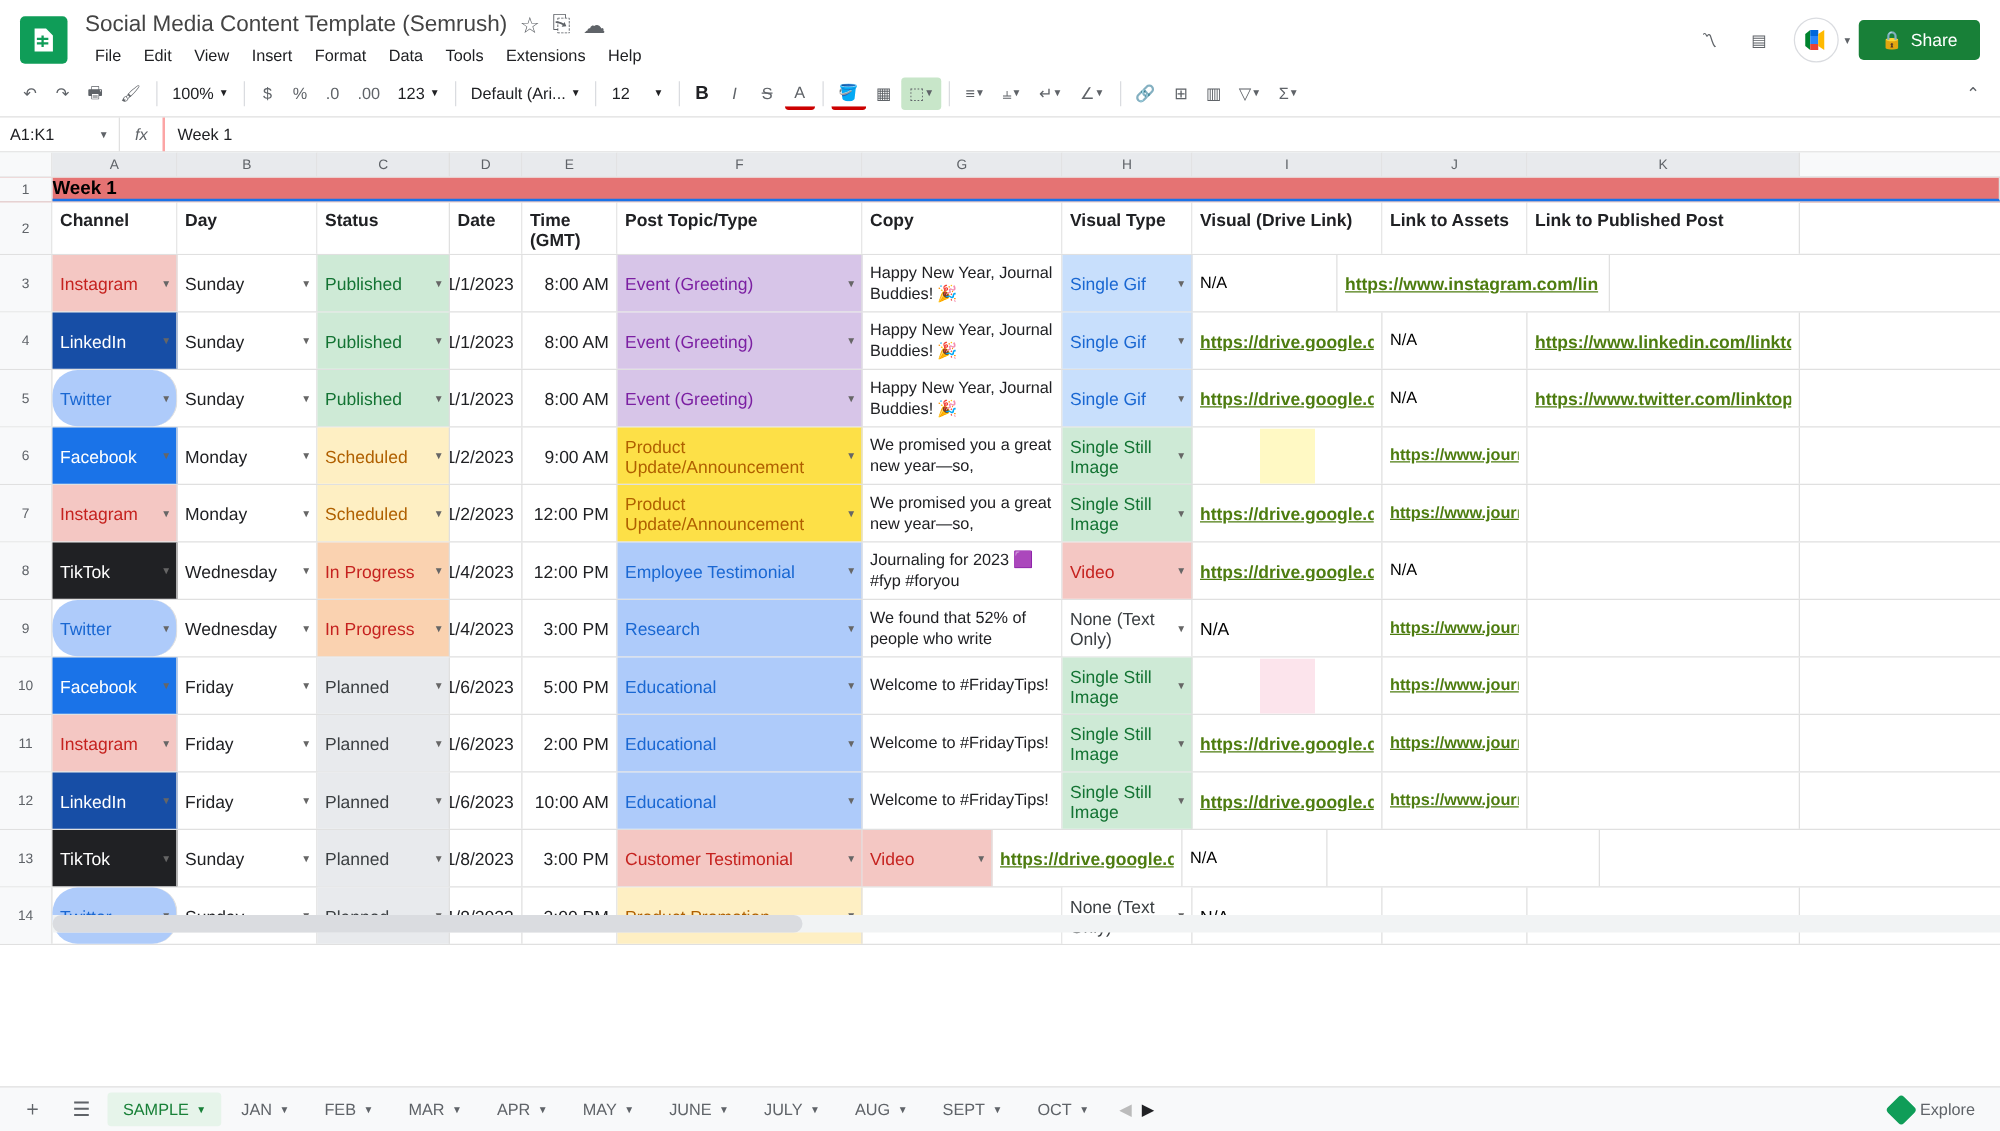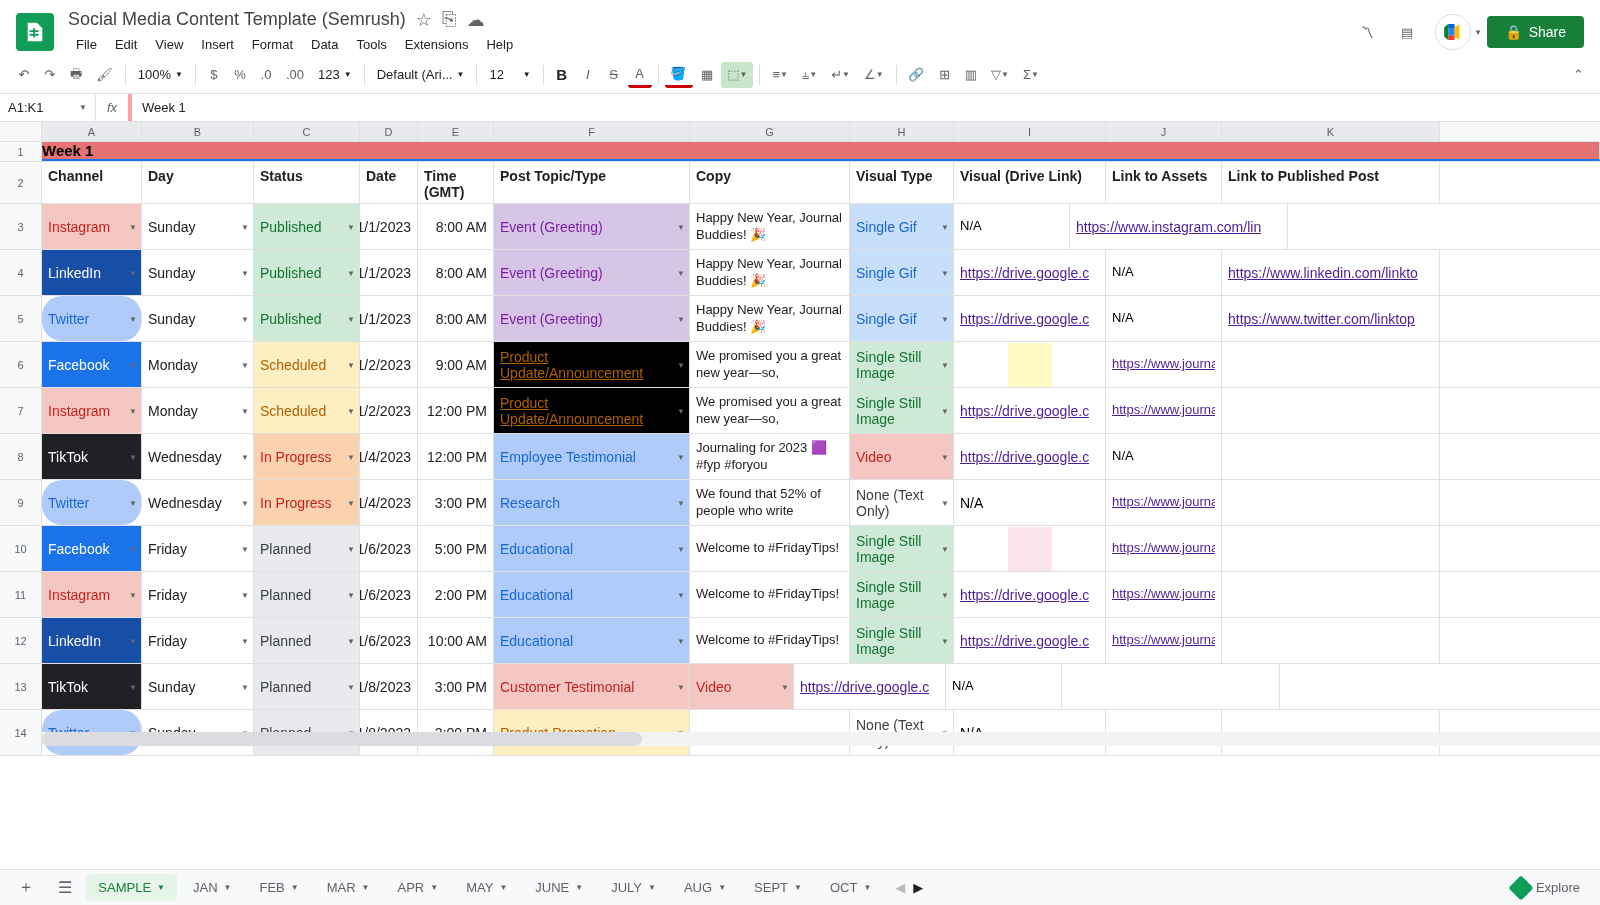--- a/index.html
+++ b/index.html
@@ -25,21 +25,21 @@
 .toolbar { display:flex; align-items:center; padding:4px 12px; height:38px; border-bottom:1px solid #e0e0e0; gap:2px; }
 .tool-btn { padding:4px 6px; color:#5f6368; cursor:pointer; border-radius:3px; min-width:24px; text-align:center; display:flex; align-items:center; justify-content:center; height:26px; }
 .tool-sep { width:1px; height:20px; background:#dadce0; margin:0 4px; }
 .tool-select { padding:3px 6px; color:#202124; cursor:pointer; display:flex; align-items:center; gap:4px; font-size:13px; }
 .bold-btn { font-weight:bold; color:#202124; font-size:15px; }
 .collapse-arrow { margin-left:auto; color:#5f6368; cursor:pointer; padding:4px; }
 
 
 .formula-bar { display:flex; align-items:center; height:28px; border-bottom:1px solid #e0e0e0; }
 .name-box { width:96px; padding:0 8px; border-right:1px solid #e0e0e0; height:100%; display:flex; align-items:center; font-size:13px; justify-content:space-between; }
-.fx-label { width:36px; text-align:center; color:#5f6368; font-style:italic; font-size:13px; border-right:4px solid #fca5a5; height:100%; display:flex; align-items:center; justify-content:center; }
+.fx-label { width:36px; text-align:center; color:#5f6368; font-style:italic; font-size:13px; border-right:2px solid #fca5a5; height:100%; display:flex; align-items:center; justify-content:center; }
 .formula-input { flex:1; padding:0 10px; font-size:13px; }
 
 
 .grid-area { position:relative; height:660px; overflow:hidden; }
 .col-headers { display:flex; height:20px; background:#f8f9fa; border-bottom:1px solid #e0e0e0; }
 .corner { width:42px; border-right:1px solid #e0e0e0; background:#f8f9fa; }
 .col-h { border-right:1px solid #e0e0e0; text-align:center; font-size:11px; color:#5f6368; line-height:20px; background:#e8eaed; }
 .rows { overflow-y:hidden; height:640px; }
 .row { display:flex; border-bottom:1px solid #e0e0e0; }
 .row-h { width:42px; min-width:42px; background:#f8f9fa; border-right:1px solid #e0e0e0; text-align:center; font-size:11px; color:#5f6368; display:flex; align-items:center; justify-content:center; }
@@ -75,34 +75,34 @@
 .ch-tiktok { background:#202124; color:#fff; }
 
 
 .st-published { background:#ceead6; color:#137333; }
 .st-scheduled { background:#feefc3; color:#b06000; }
 .st-inprogress { background:#fad2b0; color:#c5221f; }
 .st-planned { background:#e8eaed; color:#3c4043; }
 
 
 .pt-event { background:#d7c5e8; color:#7b1fa2; }
-.pt-product { background:#000000; color:#b06000;text-decoration:underline; }
+.pt-product { background:#fde047; color:#b06000; }
 .pt-employee { background:#aecbfa; color:#1967d2; }
 .pt-research { background:#aecbfa; color:#1967d2; }
 .pt-educational { background:#aecbfa; color:#1967d2; }
 .pt-customer { background:#f4c7c3; color:#c5221f; }
 .pt-promotion { background:#feefc3; color:#b06000; }
 
 
 .vt-gif { background:#c8dffc; color:#1967d2; }
 .vt-still { background:#ceead6; color:#137333; }
 .vt-video { background:#f4c7c3; color:#c5221f; }
 .vt-none { background:#fff; color:#3c4043; }
 
-.link-text { color:#4c1d95; text-decoration:underline; white-space:nowrap; overflow:hidden; }
+.link-text { color:#4d7c0f; text-decoration:underline; white-space:nowrap; overflow:hidden;font-weight:bold; }
 .na-text { color:#000; }
 .thumb { width:44px; height:44px; background:#673ab7; margin:0 auto; display:flex; align-items:center; justify-content:center; color:#ffc107; font-size:10px; font-weight:bold; }
 .thumb2 { background:#fff9c4; }
 .thumb3 { background:#fce4ec; }
 
 
 .sheet-tabs { position:absolute; bottom:0; left:0; right:0; height:36px; background:#f8f9fa; border-top:1px solid #e0e0e0; display:flex; align-items:center; padding:0 8px; gap:4px; }
 .tab-btn { padding:6px 10px; color:#5f6368; cursor:pointer; font-size:16px; }
 .sheet-tab { padding:6px 12px; font-size:13px; color:#5f6368; cursor:pointer; display:flex; align-items:center; gap:6px; border-radius:3px; }
 .sheet-tab.active { color:#188038; font-weight:500; background:#e6f4ea; }

